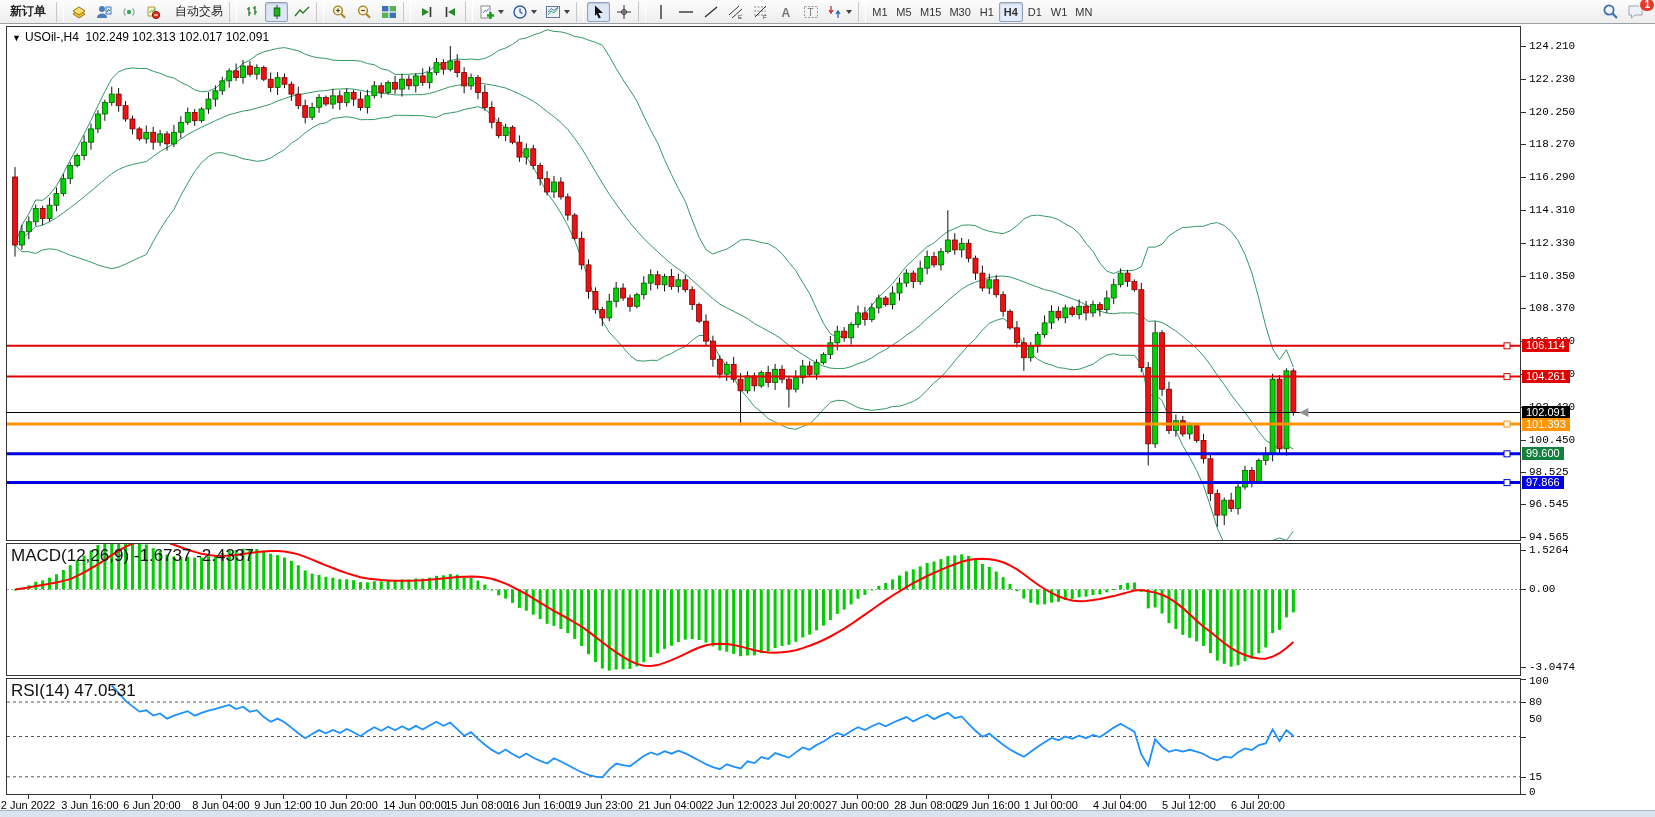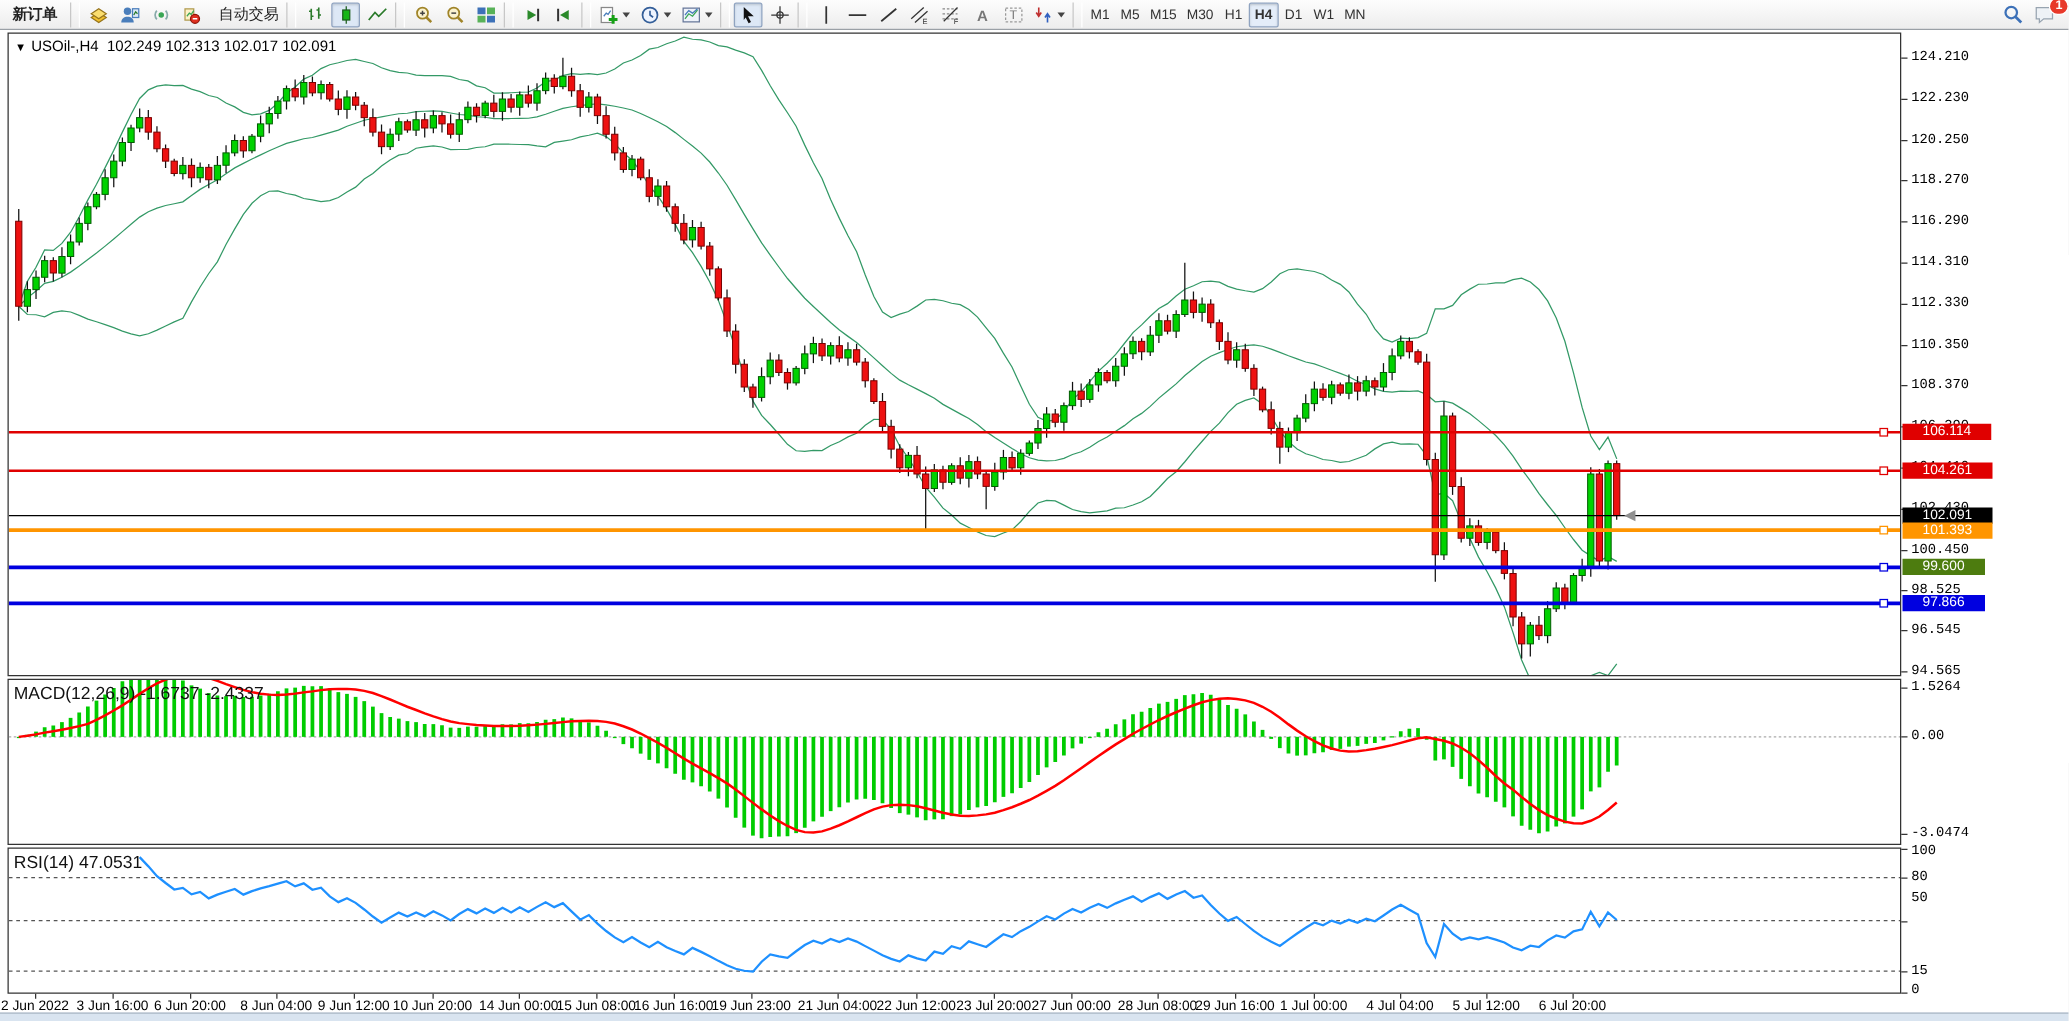--- a/index.html
+++ b/index.html
@@ -28,29 +28,29 @@
   .chatwrap{position:relative;}
   
   .chart-area{position:absolute;top:24px;left:0;right:0;height:787px;background:#fff;}
   .pane{position:absolute;left:6px;width:1513px;background:#fff;border:1px solid #333;box-sizing:content-box;}
   .main-pane{top:2px;height:513px;}
   .macd-pane{top:519px;height:131px;}
   .rsi-pane{top:654px;height:115px;}
   .pane svg{position:absolute;top:0;left:0;}
   .chart-title{position:absolute;top:3px;left:5px;font-size:12px;color:#000;white-space:nowrap;}
   .chart-title .tri{font-size:9px;margin-right:4px;}
-  .pane-label{position:absolute;top:2px;left:4px;font-size:14px;color:#111;white-space:nowrap;}
+  .pane-label{position:absolute;top:2px;left:4px;font-size:17px;color:#111;white-space:nowrap;}
   .time-axis{position:absolute;top:771px;left:6px;width:1513px;height:16px;font-size:11px;color:#000;}
   .time-tick{position:absolute;top:0;width:1px;height:4px;background:#333;}
   .time-lab{position:absolute;top:4px;transform:translateX(-50%);white-space:nowrap;}
   .price-axis{position:absolute;top:0;left:1521px;right:0;bottom:0;font-size:11px;color:#000;}
   .ptick{position:absolute;left:0;width:5px;height:1px;background:#333;}
   .plab{position:absolute;left:8px;white-space:nowrap;font-family:Liberation Mono, monospace;}
   .pbox{position:absolute;left:1px;color:#fff;font-size:11px;line-height:13px;height:13px;
-        padding:0 16px;white-space:nowrap;}
+        padding:0 4px;white-space:nowrap;}
   .statusbar{position:absolute;bottom:0;left:0;right:0;height:6px;background:#d9e4f0;border-top:1px solid #a9b6c4;}
 </style>
 </head>
 <body>
 
 <div class="screen">
 
   <div class="toolbar">
     <button class="tbtn text-btn">新订单</button>
     <span class="sep"></span>
@@ -928,21 +928,21 @@
         <div class="ptick" style="top:448px"></div>
         <div class="plab" style="top:442px">98.525</div>
         <div class="ptick" style="top:480px"></div>
         <div class="plab" style="top:474px">96.545</div>
         <div class="ptick" style="top:513px"></div>
         <div class="plab" style="top:507px">94.565</div>
         <div class="pbox" style="top:315px;background:#e00000">106.114</div>
         <div class="pbox" style="top:346px;background:#e00000">104.261</div>
         <div class="pbox" style="top:382px;background:#000000">102.091</div>
         <div class="pbox" style="top:394px;background:#ff9500">101.393</div>
-        <div class="pbox" style="top:423px;background:#4d7c0f">99.600</div>
+        <div class="pbox" style="top:423px;background:#15803d">99.600</div>
         <div class="pbox" style="top:452px;background:#0000e0">97.866</div>
         <div class="ptick" style="top:526px"></div>
         <div class="plab" style="top:520px">1.5264</div>
         <div class="ptick" style="top:565px"></div>
         <div class="plab" style="top:559px">0.00</div>
         <div class="ptick" style="top:643px"></div>
         <div class="plab" style="top:637px">-3.0474</div>
         <div class="ptick" style="top:655px"></div>
         <div class="plab" style="top:651px">100</div>
         <div class="ptick" style="top:678px"></div>

